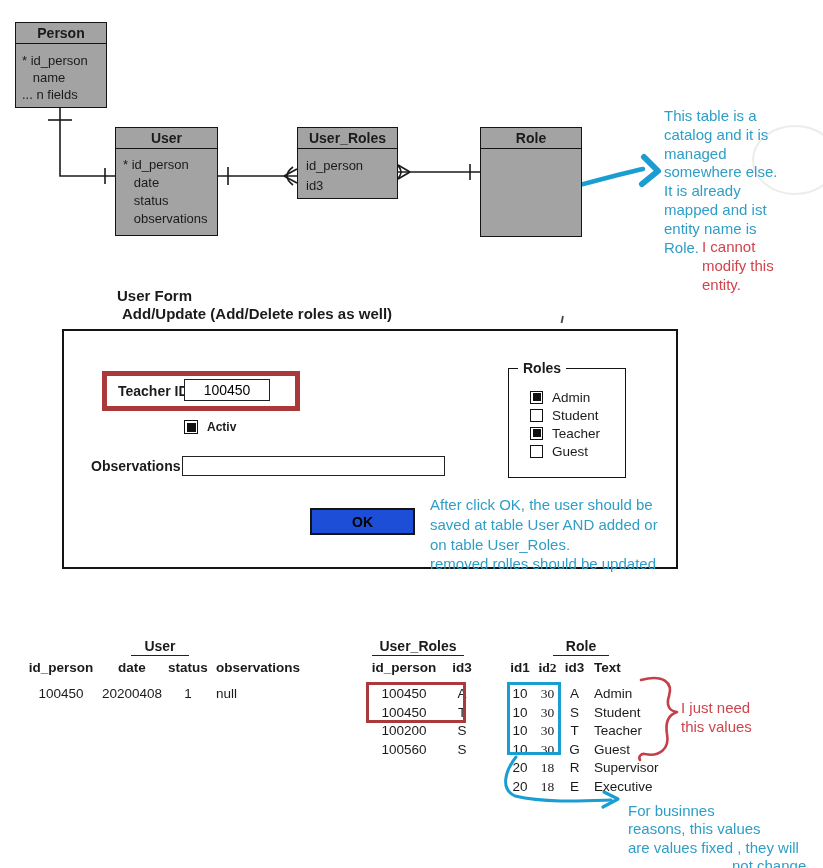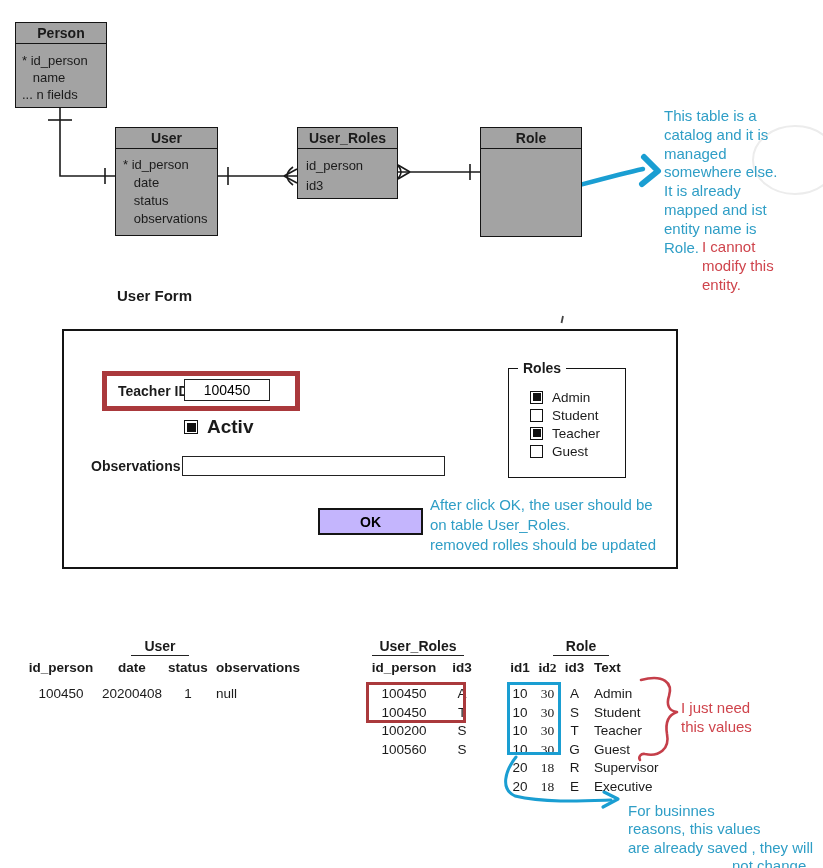--- a/index.html
+++ b/index.html
@@ -49,30 +49,30 @@
   .red-hl-userroles { left:366px; top:682px; width:100px; height:41px; border-width:3px; }
   .teal-hl { position:absolute; border:3.5px solid var(--teal-draw, #1a9ed2); z-index:5; }
   .teal-hl-roleids { left:507px; top:682px; width:54px; height:73px; }
   .lbl { position:absolute; font-weight:700; font-size:14px; z-index:4; }
   .lbl-personid { left:118px; top:383px; }
   .lbl-obs      { left:91px;  top:458px; }
   .inp { position:absolute; border:1.6px solid #222; background:#fff; font-family:"Liberation Sans",sans-serif; font-size:14px; z-index:4; padding:0 4px; }
   .inp-personid { left:184px; top:379px; width:86px;  height:22px; text-align:center; }
   .inp-obs      { left:182px; top:456px; width:263px; height:20px; }
   .activ { position:absolute; left:184px; top:418px; z-index:4; }
-  .activ .cb-label { font-weight:700; font-size:19px; }
+  .activ .cb-label { font-weight:700; font-size:12px; }
   .roles-fs { position:absolute; left:508px; top:360px; width:118px; height:118px; border:1.6px solid #141414; z-index:4; background:transparent; }
   .roles-fs legend { font-weight:700; font-size:14px; margin-left:9px; padding:0 5px; }
   .roles-list { padding:12px 0 0 21px; }
   .cb-row { display:flex; align-items:center; gap:9px; height:18.2px; font-size:13.5px; }
   .cb { display:inline-block; width:13px; height:13px; border:1.8px solid #111; background:#fff; position:relative; flex:none; }
   .activ .cb { width:14px; height:14px; }
   .cb .fill { display:none; position:absolute; inset:1.5px; background:#111; }
   .cb.on .fill { display:block; }
-  .ok-btn { position:absolute; left:318px; top:508px; width:105px; height:27px; border:2px solid #141414; background:#c4b5fd;
+  .ok-btn { position:absolute; left:310px; top:508px; width:105px; height:27px; border:2px solid #141414; background:#1d4ed8;
             font-family:"Liberation Sans",sans-serif; font-weight:700; font-size:14px; z-index:4; }
 
   
   .tbl { position:absolute; z-index:3; font-size:13.5px; }
   .ttitle-wrap { height:22px; text-align:center; }
   .ttitle { display:inline-block; font-weight:700; font-size:14px; border-bottom:1.8px solid #222; padding:0 13px 1px; }
   .tgrid .tr { display:flex; height:18.6px; align-items:flex-start; }
   .tgrid .tr.head { height:22px; font-weight:700; }
   .tgrid .tr:nth-child(2) { margin-top:4px; }
   .tbl-user { left:20px; top:638px; }
@@ -164,20 +164,21 @@
       <div class="ln">entity name is</div>
       <div class="ln">Role.</div>
     </div>
   <div class="note red role-note-red">
       <div class="ln">I cannot</div>
       <div class="ln">modify this</div>
       <div class="ln">entity.</div>
     </div>
 
   <div class="ftitle1">User Form</div>
+  <div class="ftitle2">Add/Update (Add/Delete roles as well)</div>
   <div class="form-box"></div>
   <div class="red-hl red-hl-personid"></div>
   <div class="lbl lbl-personid">Teacher ID</div>
   <input class="inp inp-personid" value="100450" style="">
   <div class="activ">
       <div class="cb-row">
         <span class="cb on">
           <span class="fill"></span>
         </span>
         <span class="cb-label">Activ</span>
@@ -206,20 +207,21 @@
         </div>
         <div class="cb-row">
           <span class="cb"></span>
           <span class="cb-label">Guest</span>
         </div>
       </div>
   </fieldset>
   <button class="ok-btn">OK</button>
   <div class="note teal ok-note">
       <div class="ln">After click OK, the user should be</div>
+      <div class="ln">saved at table User AND added or</div>
       <div class="ln">on table User_Roles.</div>
       <div class="ln">removed rolles should be updated</div>
     </div>
 
   <div class="tbl tbl-user">
     <div class="ttitle-wrap">
       <span class="ttitle">User</span>
     </div>
     <div class="tgrid">
         <div class="tr head">
@@ -316,17 +318,17 @@
   <div class="red-hl red-hl-userroles"></div>
   <div class="teal-hl teal-hl-roleids"></div>
 
   <div class="note red need-note">
       <div class="ln">I just need</div>
       <div class="ln">this values</div>
     </div>
   <div class="note teal fixed-note">
       <div class="ln">For businnes</div>
       <div class="ln">reasons, this values</div>
-      <div class="ln">are already saved , they will</div>
+      <div class="ln">are values fixed , they will</div>
       <div class="ln">not change.</div>
     </div>
 
 </div>
 
 </body></html>

